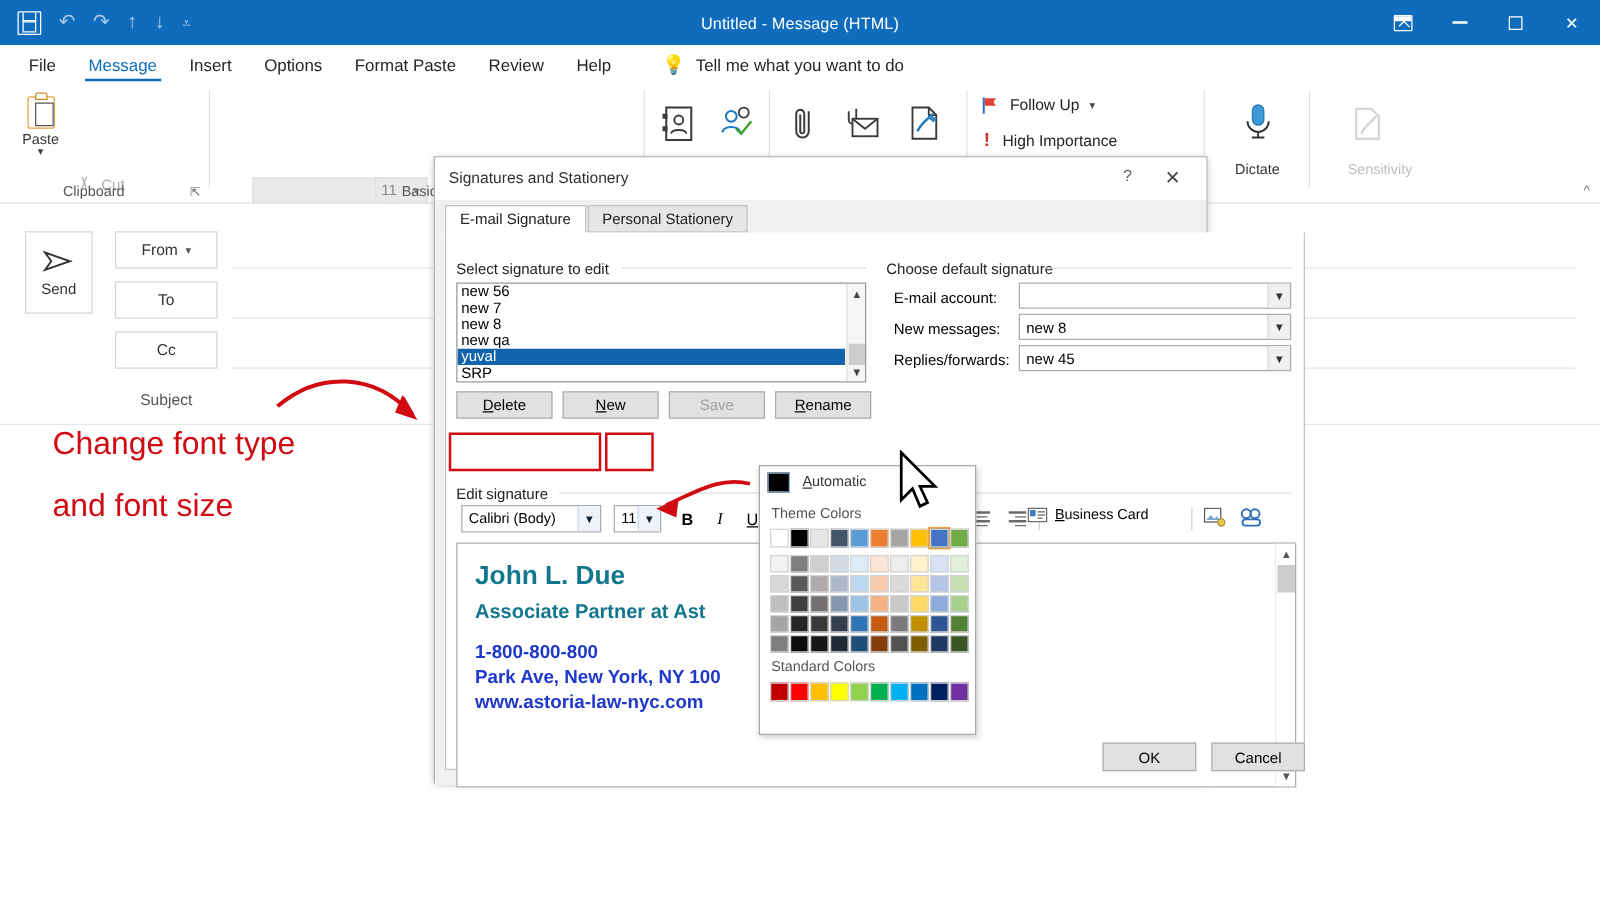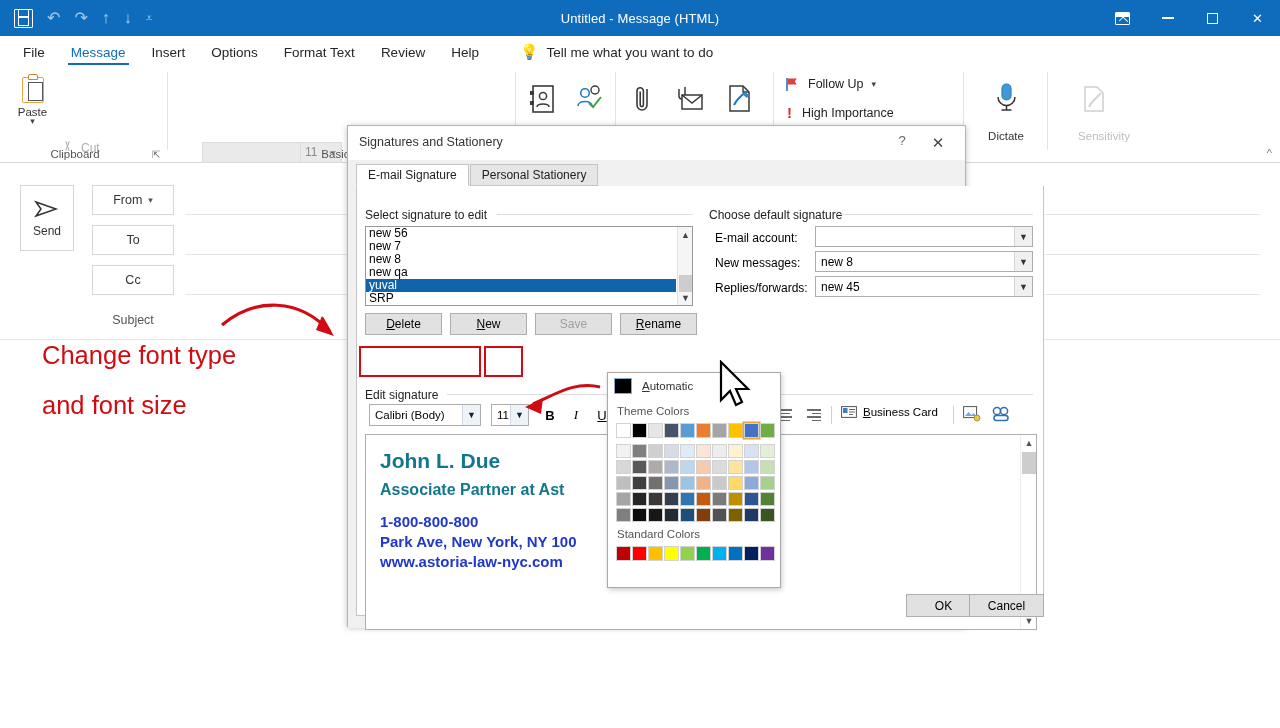--- a/index.html
+++ b/index.html
@@ -254,21 +254,21 @@
           <span>✕</span>
         </div>
     </div>
   </div>
 
   <div class="tabbar">
     <div class="tab">File</div>
     <div class="tab active">Message</div>
     <div class="tab">Insert</div>
     <div class="tab">Options</div>
-    <div class="tab">Format Text</div>
+    <div class="tab">Format Paste</div>
     <div class="tab">Review</div>
     <div class="tab">Help</div>
     <div class="tellme">
       <span class="bulb">💡</span>
       <span class="txt">Tell me what you want to do</span>
     </div>
   </div>
 
   <div class="ribbon">
 
@@ -574,21 +574,21 @@
               <div class="al" style="width:14px;"></div>
               <div class="al" style="width:9px;"></div>
           </div>
           <div class="align-btn" style="left:436px;top:0;align-items:flex-end;">
             <div class="al" style="width:14px;"></div>
               <div class="al" style="width:9px;"></div>
               <div class="al" style="width:14px;"></div>
               <div class="al" style="width:9px;"></div>
           </div>
           <div class="tb-sep" style="left:466px;"></div>
-          <div style="position:absolute;left:476px;top:2px;display:flex;align-items:center;gap:6px;text-align:right;">
+          <div style="position:absolute;left:457px;top:2px;display:flex;align-items:center;gap:6px;text-align:right;">
             <svg width="16" height="12" viewBox="0 0 16 12">
               <rect x="0.6" y="0.6" width="14.8" height="10.8" fill="#fff" stroke="#555" stroke-width="1"></rect>
               <rect x="2" y="2" width="4.5" height="5" fill="#3e7fc1"></rect>
               <rect x="8" y="3" width="6" height="1" fill="#666"></rect>
                 <rect x="8" y="5.5" width="6" height="1" fill="#666"></rect>
                 <rect x="8" y="8" width="4" height="1" fill="#666"></rect>
             </svg>
             <span style="font-size:11.5px;color:#000;"><u>B</u>usiness Card</span>
           </div>
           <div class="tb-sep" style="left:588px;"></div>
@@ -618,21 +618,21 @@
           <div class="ea-scroll">
             <div class="ea-arrow">▲</div>
             <div class="ea-thumb"></div>
             <div class="ea-arrow" style="position:absolute;bottom:0;">▼</div>
           </div>
         </div>
 
       </div>
 
       <div class="dlgfooter">
-        <div class="okbtn" style="left:558px;">OK</div>
+        <div class="okbtn" style="left:534px;">OK</div>
         <div class="cancelbtn" style="left:621px;">Cancel</div>
       </div>
     </div>
   </div>
 
   <div class="redbox" style="left:359px;top:346px;width:122px;height:31px;"></div>
   <div class="redbox" style="left:484px;top:346px;width:39px;height:31px;"></div>
 
   <svg class="arrowlayer" style="z-index:5;">
     <path d="M600,387 C575,381 556,394 533,404" fill="none" stroke="#d00b12" stroke-width="3"></path>

